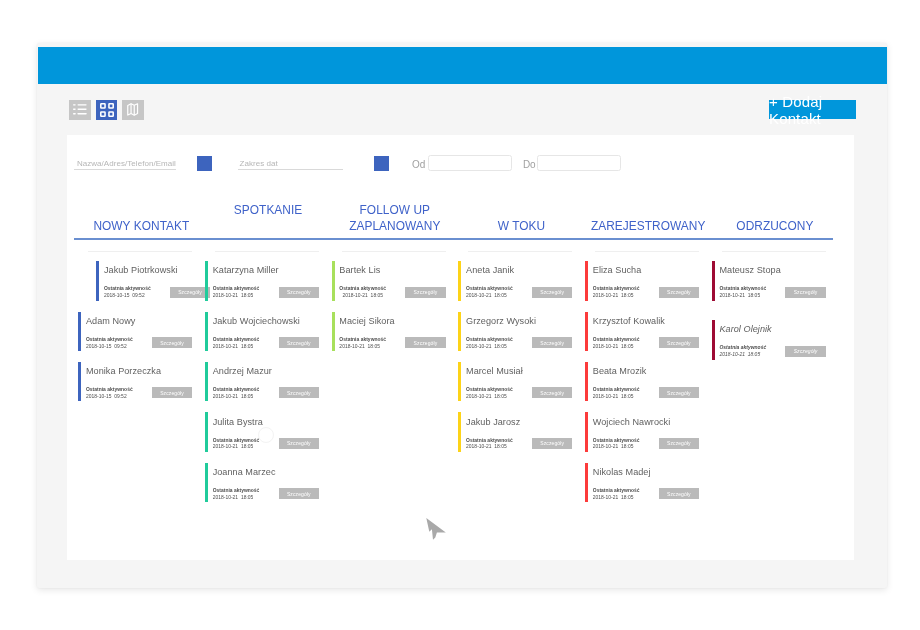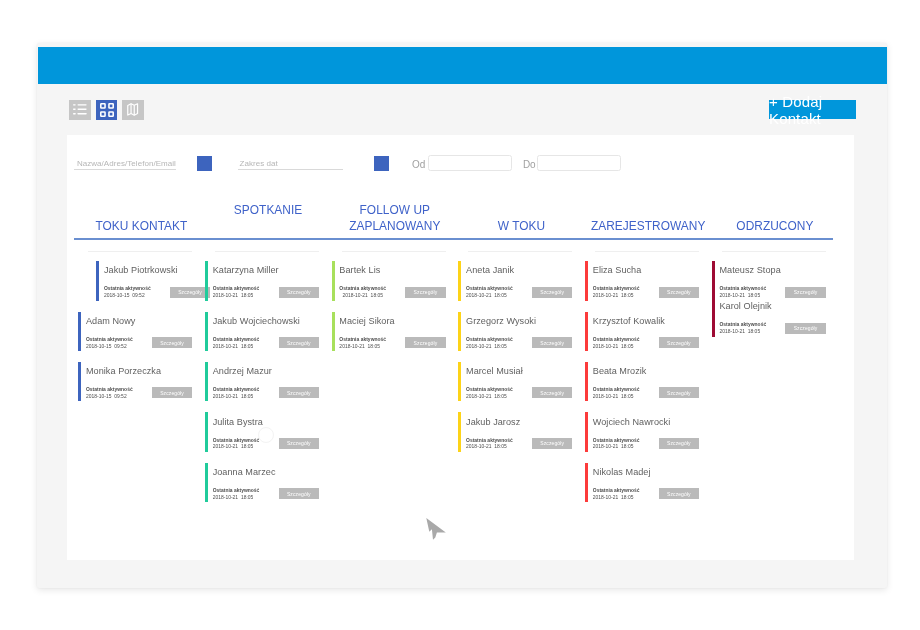--- a/index.html
+++ b/index.html
@@ -99,21 +99,21 @@
           <div class="f-ph" style="left:172.5px;top:23.6px;width:120px;">Zakres dat</div>
           <div class="f-underline" style="left:170.9px;top:34px;width:105.5px;"></div>
           <div class="f-sq" style="left:307.1px;top:20.7px;"></div>
           <div class="f-lab" style="left:344.8px;top:23.8px;">Od</div>
           <div class="f-box" style="left:360.6px;top:20.4px;width:82.7px;"></div>
           <div class="f-lab" style="left:455.8px;top:23.8px;">Do</div>
           <div class="f-box" style="left:470.4px;top:20.4px;width:81.5px;"></div>
         </div>
       <div class="colhead">
           <div class="colttl" style="left:-7.1px;top:84.2px;width:162.8px;">
-            <div>TOKU KONTAKT</div>
+            <div>NOWY KONTAKT</div>
           </div>
           <div class="colttl" style="left:119.6px;top:68.5px;width:162.8px;">
             <div>SPOTKANIE</div>
           </div>
           <div class="colttl" style="left:246.3px;top:68.5px;width:162.8px;">
             <div>FOLLOW UP</div>
             <div>ZAPLANOWANY</div>
           </div>
           <div class="colttl" style="left:373px;top:84.2px;width:162.8px;">
             <div>W TOKU</div>
@@ -257,21 +257,21 @@
             </div>
           </div>
           <div class="col" style="left:644.2px;">
             <div class="colsep" style="left:10.4px;top:-10.2px;"></div>
             <div class="card" style="top:0px;">
               <div class="cbar" style="background:#9e0b34"></div>
               <div class="cname">Mateusz Stopa</div>
               <div class="cmeta"><b>Ostatnia aktywność</b><span>2018-10-21  18:05</span></div>
               <div class="cbtn">Szczegóły</div>
             </div>
-            <div class="card" style="top:36px;">
+            <div class="card" style="top:59px;font-style:italic;">
               <div class="cbar" style="background:#9e0b34"></div>
               <div class="cname">Karol Olejnik</div>
               <div class="cmeta"><b>Ostatnia aktywność</b><span>2018-10-21  18:05</span></div>
               <div class="cbtn">Szczegóły</div>
             </div>
           </div>
         </div>
     </div>
   </div>
 

